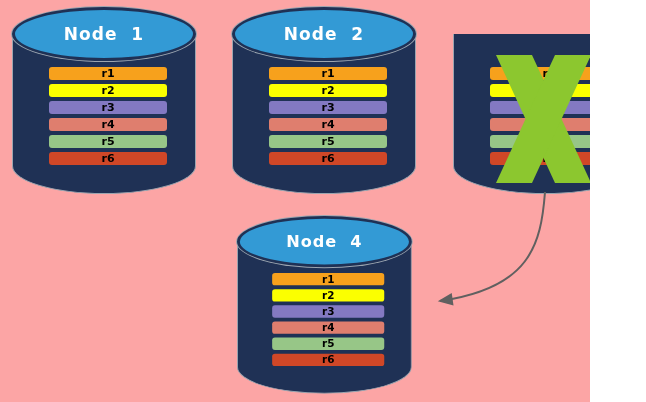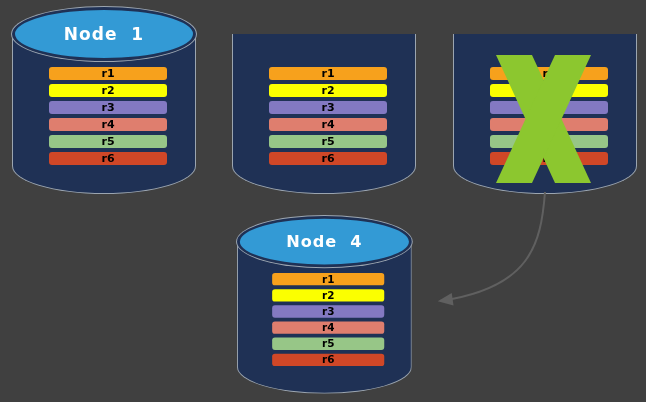--- a/index.html
+++ b/index.html
@@ -1,19 +1,19 @@
 <!DOCTYPE html>
 <html><head>
 <meta charset="utf-8">
 <style>
   * { margin:0; padding:0; box-sizing:border-box; }
   html,body { background:#ffffff; }
   body { font-family:"DejaVu Sans","Liberation Sans",sans-serif; }
 
-  .stage { position:relative; width:646px; height:402px; background:#404040; overflow:hidden; }
+  .stage { position:relative; width:590px; height:402px; background:#fca5a5; overflow:hidden; }
 
   .node { position:absolute; width:184px; height:187px; }
   .node--n1 { left:12px;  top:7px; }
   .node--n2 { left:232px; top:7px; }
   .node--n3 { left:453px; top:7px; }
   .node--n4 { left:237px; top:216px; transform:scale(0.95); transform-origin:top left; }
 
   .cyl-body {
     position:absolute; left:0; top:27px; width:184px; height:160px;
     background:#1F3155;
@@ -69,20 +69,23 @@
       <div class="row" style="background: rgb(251, 255, 0);">r2</div>
       <div class="row" style="background: rgb(131, 121, 194);">r3</div>
       <div class="row" style="background: rgb(223, 126, 110);">r4</div>
       <div class="row" style="background: rgb(151, 198, 135);">r5</div>
       <div class="row" style="background: rgb(208, 71, 39);">r6</div>
     </div>
   </div>
 
   <div class="node node--n2">
     <div class="cyl-body" style="background: rgb(31, 49, 85);"></div>
+    <div class="cyl-top" style="background: rgb(51, 154, 213);">
+      <span class="node-title">Node  2</span>
+    </div>
     <div class="rows">
       <div class="row" style="background: rgb(247, 161, 28);">r1</div>
       <div class="row" style="background: rgb(251, 255, 0);">r2</div>
       <div class="row" style="background: rgb(131, 121, 194);">r3</div>
       <div class="row" style="background: rgb(223, 126, 110);">r4</div>
       <div class="row" style="background: rgb(151, 198, 135);">r5</div>
       <div class="row" style="background: rgb(208, 71, 39);">r6</div>
     </div>
   </div>
 

